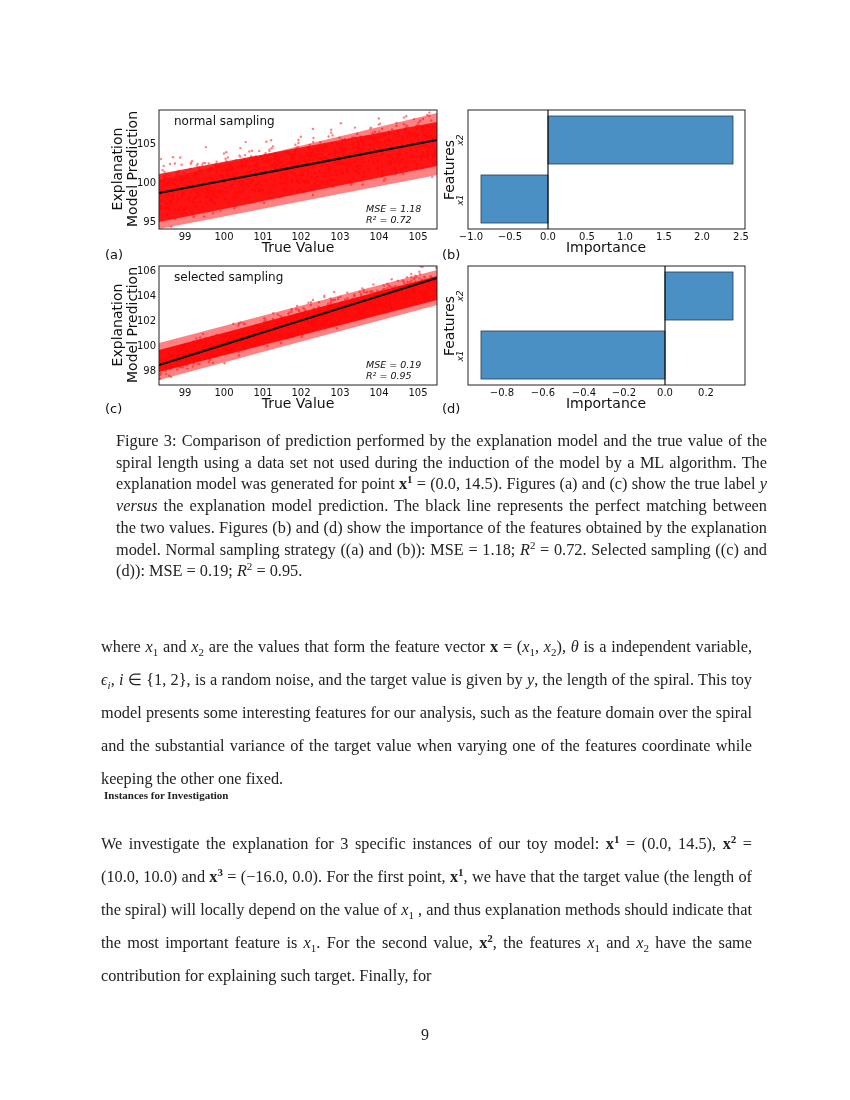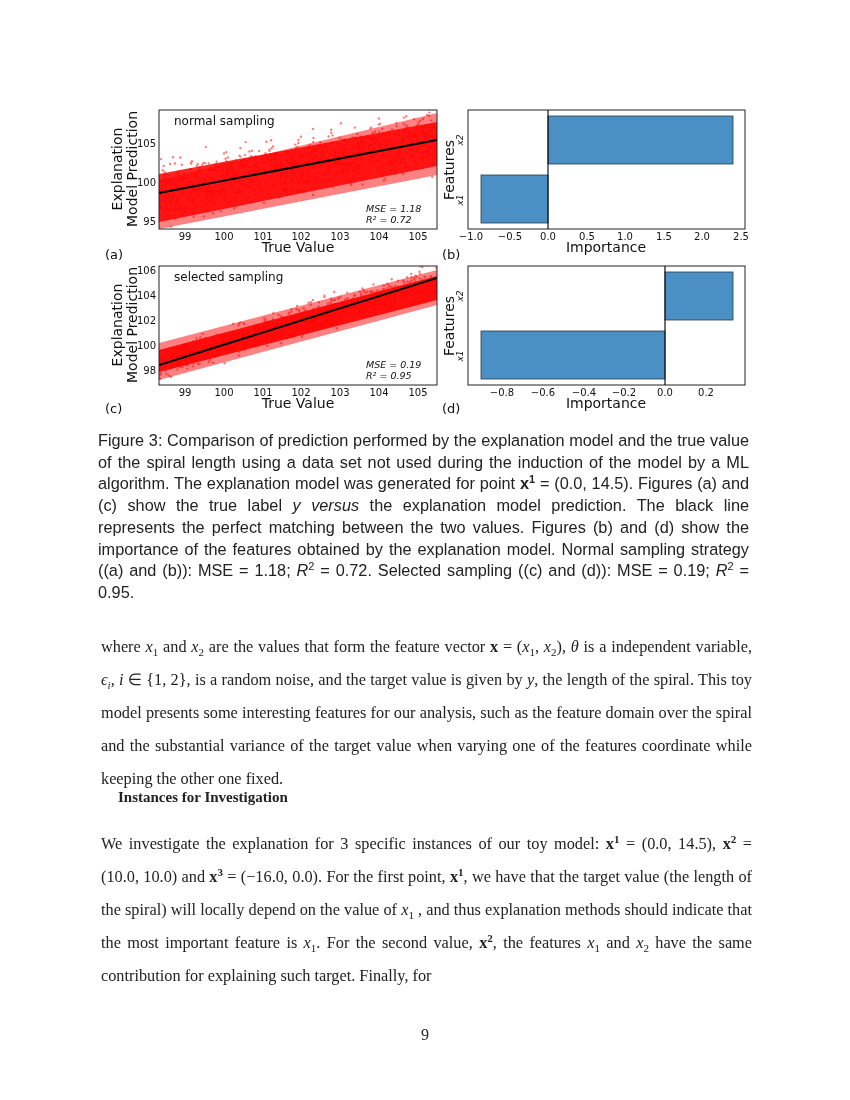--- a/index.html
+++ b/index.html
@@ -1,21 +1,21 @@
 <!DOCTYPE html>
 <html><head>
 <meta charset="utf-8">
 <style>
   html,body{margin:0;padding:0;background:#fff;}
   body{width:850px;height:1100px;position:relative;overflow:hidden;font-family:"DejaVu Serif",serif;color:#222;}
   .fig{position:absolute;left:4px;top:0;width:828px;height:420px;}
-  .caption{position:absolute;left:98px;top:430px;width:651px;font-family:Liberation Sans, sans-serif;font-size:16.3px;line-height:21.7px;text-align:justify;}
+  .caption{position:absolute;left:116px;top:430px;width:651px;font-family:Liberation Serif, serif;font-size:16.3px;line-height:21.7px;text-align:justify;}
   .para{position:absolute;left:101px;width:651px;font-family:"Liberation Serif",serif;font-size:16.3px;line-height:33px;text-align:justify;}
   .p1{top:594px;margin-top:36px;}
-  .heading{position:absolute;left:118px;top:789px;font-family:"Liberation Serif",serif;font-weight:bold;font-size:15px;}
+  .heading{position:absolute;left:104px;top:789px;font-family:"Liberation Serif",serif;font-weight:bold;font-size:11px;}
   .p2{top:827px;}
   .pagenum{position:absolute;left:0;width:850px;top:1026px;text-align:center;font-family:"Liberation Serif",serif;font-size:16px;}
   .i{font-style:italic;}
   .b{font-weight:bold;}
   sup{font-size:11px;line-height:0;}
   sub{font-size:11px;line-height:0;}
   svg text{font-family:"DejaVu Sans",sans-serif;}
 </style>
 </head>
 <body>

